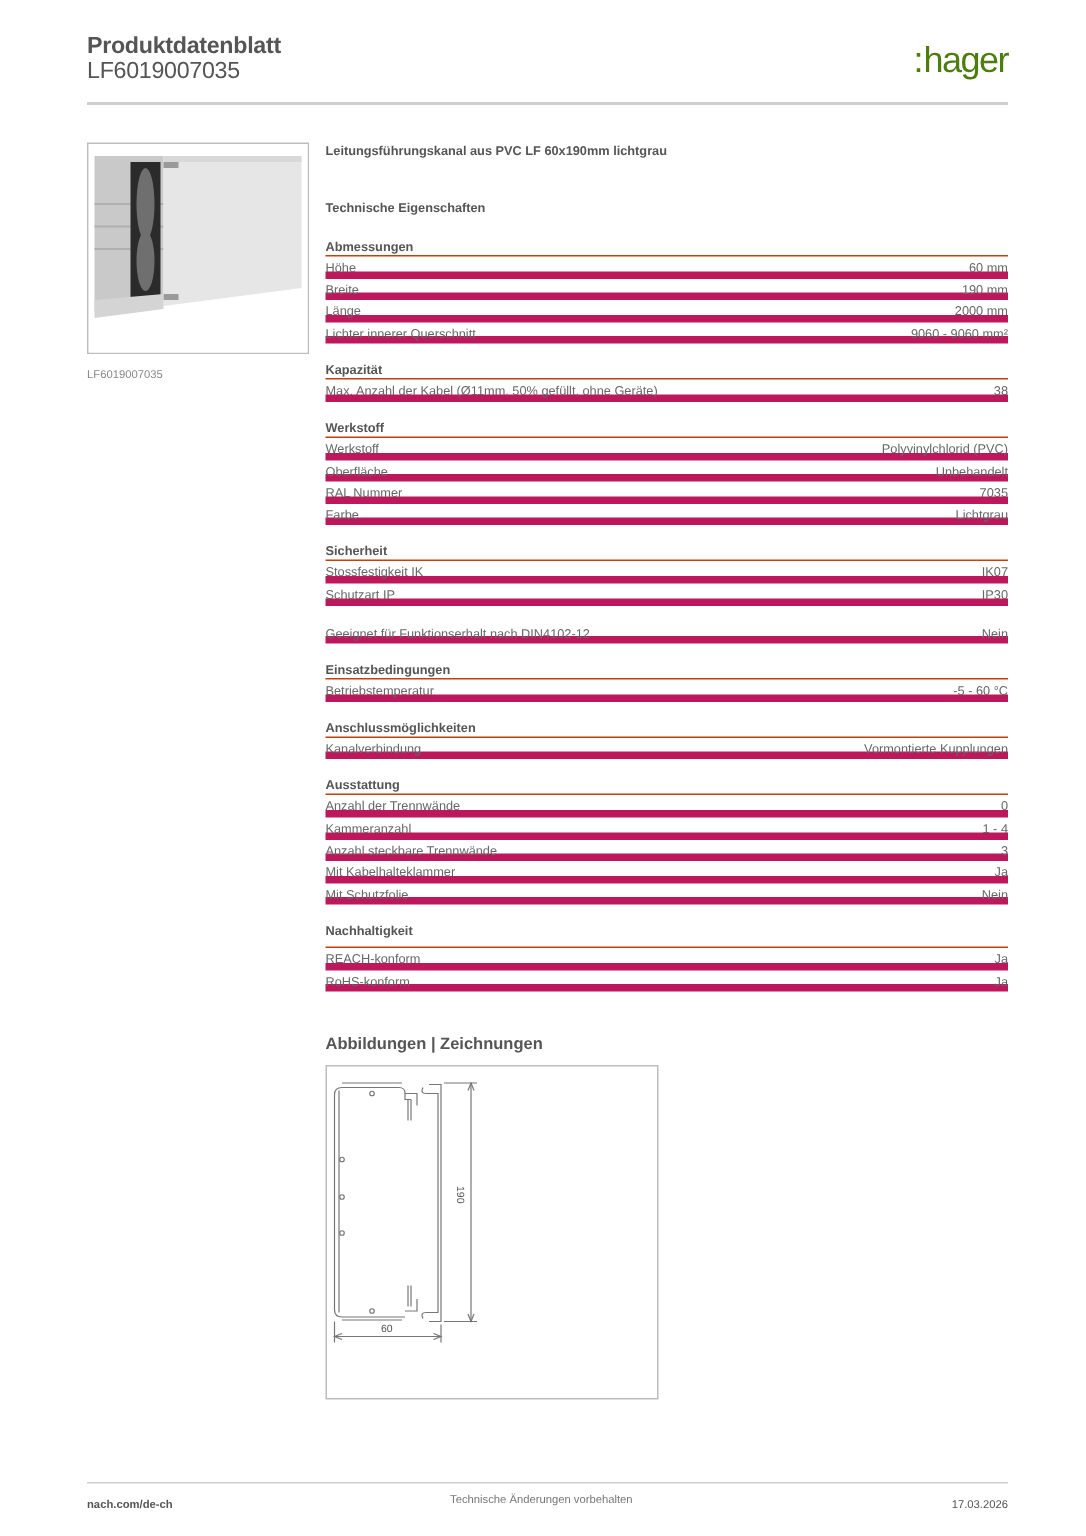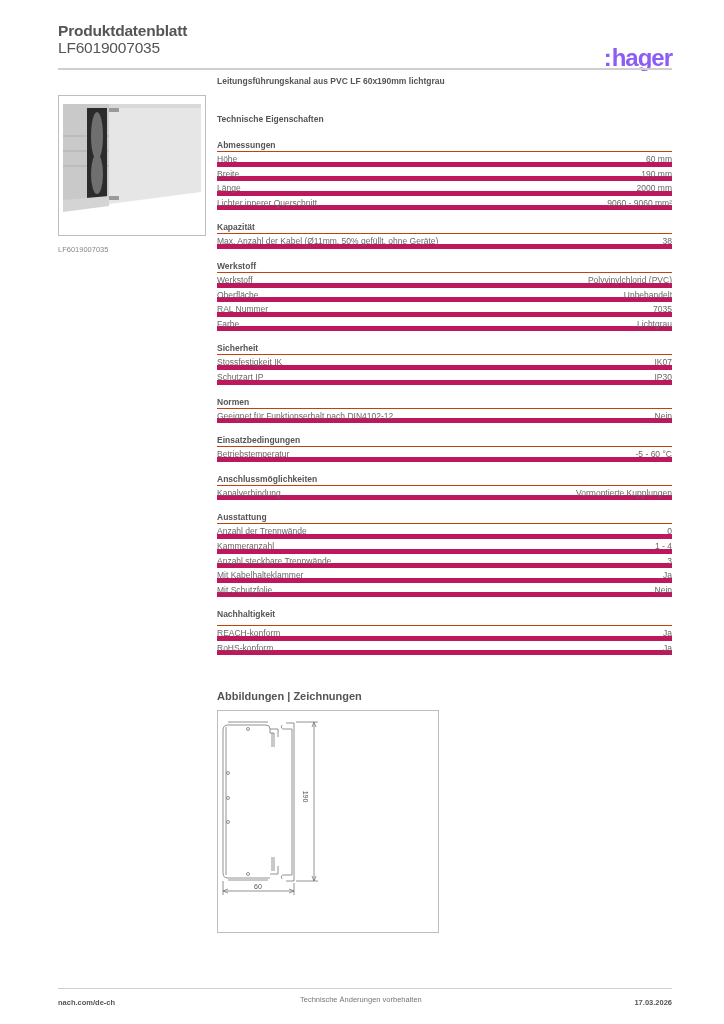--- a/index.html
+++ b/index.html
@@ -2,44 +2,44 @@
 <html><head>
 <meta charset="utf-8">
 <style>
   * { box-sizing: border-box; margin: 0; padding: 0; }
   html, body { width: 724px; height: 1024px; background: #ffffff; overflow: hidden; }
   body { position: relative; font-family: "Liberation Sans", sans-serif; color: #555; }
 
   .header { position: absolute; left: 58px; top: 22px; width: 614px; height: 44px; }
   .doc-title { position: absolute; left: 0; top: 0; font-size: 15.5px; font-weight: bold; color: #555; letter-spacing: -0.2px; }
   .doc-sub { position: absolute; left: 0; top: 17px; font-size: 15.5px; color: #555; letter-spacing: -0.2px; }
-  .logo { position: absolute; right: 0; top: 5px; font-size: 24px; font-weight: bold; color: #8b5cf6; letter-spacing: -1px; font-family: "Liberation Sans", sans-serif; margin-top: 17px; }
+  .logo { position: absolute; right: 0; top: 5px; font-size: 24px; font-weight: normal; color: #4d7c0f; letter-spacing: -1px; font-family: "Liberation Sans", sans-serif; }
   .logo .colon { letter-spacing: 0; }
   .header-rule { position: absolute; left: 58px; top: 68px; width: 614px; height: 2px; background: #cfcfcf; }
 
   .product-image { position: absolute; left: 58px; top: 95px; width: 148px; height: 141px; border: 1px solid #bdbdbd; background: #fff; overflow: hidden; }
   .product-caption { position: absolute; left: 58px; top: 245px; font-size: 7.5px; color: #888; }
 
-  .content { position: absolute; left: 217px; top: 76px; width: 455px; }
+  .content { position: absolute; left: 217px; top: 95px; width: 455px; }
   .lead { font-size: 8.5px; font-weight: bold; color: #555; height: 38px; }
   .section-heading { font-size: 8.5px; font-weight: bold; color: #555; height: 25px; }
 
   .group { margin-bottom: 11px; }
   .group-title { font-size: 8.5px; font-weight: bold; color: #555; height: 13px; line-height: 13px; border-bottom: 1px solid #c2410c; }
   .row { display: flex; justify-content: space-between; font-size: 8.5px; color: #666; height: 14.6px; line-height: 14px; border-bottom: 5px solid #be185d; }
   .row .val { text-align: center; }
 
   .drawing-title { position: absolute; left: 217px; top: 690px; font-size: 11px; font-weight: bold; color: #555; }
   .drawing-box { position: absolute; left: 217px; top: 710px; width: 222px; height: 223px; border: 1px solid #bdbdbd; background: #fff; }
   .drawing-box svg { position: absolute; left: 0; top: 0; }
 
   .footer-rule { position: absolute; left: 58px; top: 988px; width: 614px; height: 1px; background: #cfcfcf; }
   .footer-left { position: absolute; left: 58px; top: 998px; font-size: 7.5px; font-weight: bold; color: #555; }
   .footer-center { position: absolute; left: 300px; top: 995px; font-size: 7.5px; color: #777; }
-  .footer-right { position: absolute; right: 52px; top: 998px; font-size: 7.5px; font-weight: bold; color: #555; }
+  .footer-right { position: absolute; right: 52px; top: 998px; font-size: 7.5px; font-weight: normal; color: #555; }
 </style>
 </head>
 <body>
 
 <div class="header">
   <div class="doc-title">Produktdatenblatt</div>
   <div class="doc-sub">LF6019007035</div>
   <div class="logo"><span class="colon">:</span><span>hager</span></div>
 </div>
 <div class="header-rule"></div>
@@ -126,21 +126,20 @@
         <span>Stossfestigkeit IK</span>
         <span class="val">IK07</span>
       </div>
     <div class="row">
         <span>Schutzart IP</span>
         <span class="val">IP30</span>
       </div>
   </div>
 
   <div class="group">
-    <div class="group-title">Normen</div>
     <div class="row">
         <span>Geeignet für Funktionserhalt nach DIN4102-12</span>
         <span class="val">Nein</span>
       </div>
   </div>
 
   <div class="group">
     <div class="group-title">Einsatzbedingungen</div>
     <div class="row">
         <span>Betriebstemperatur</span>

